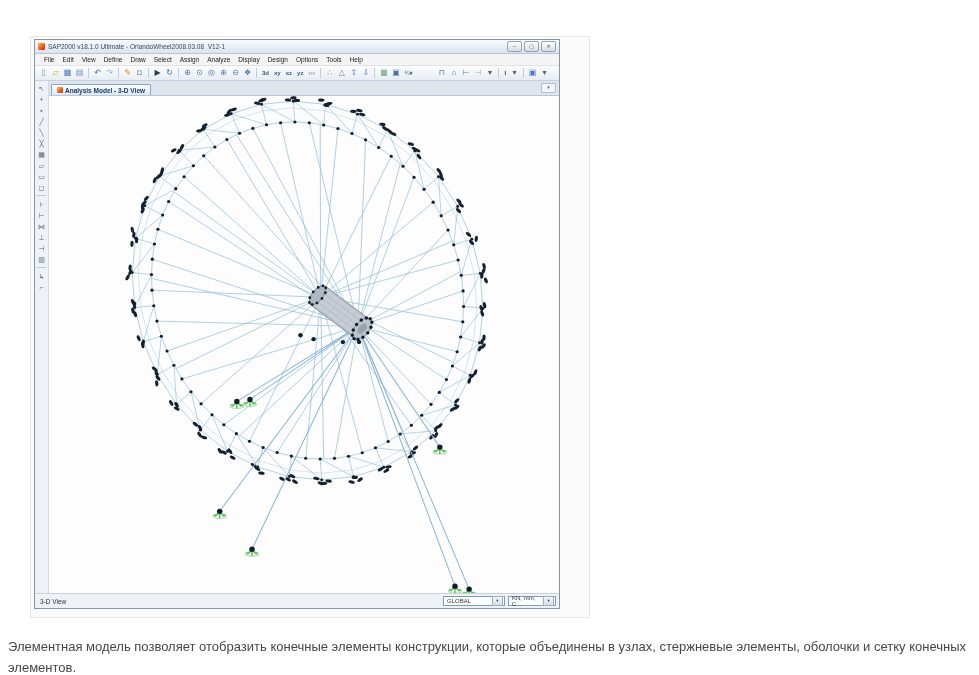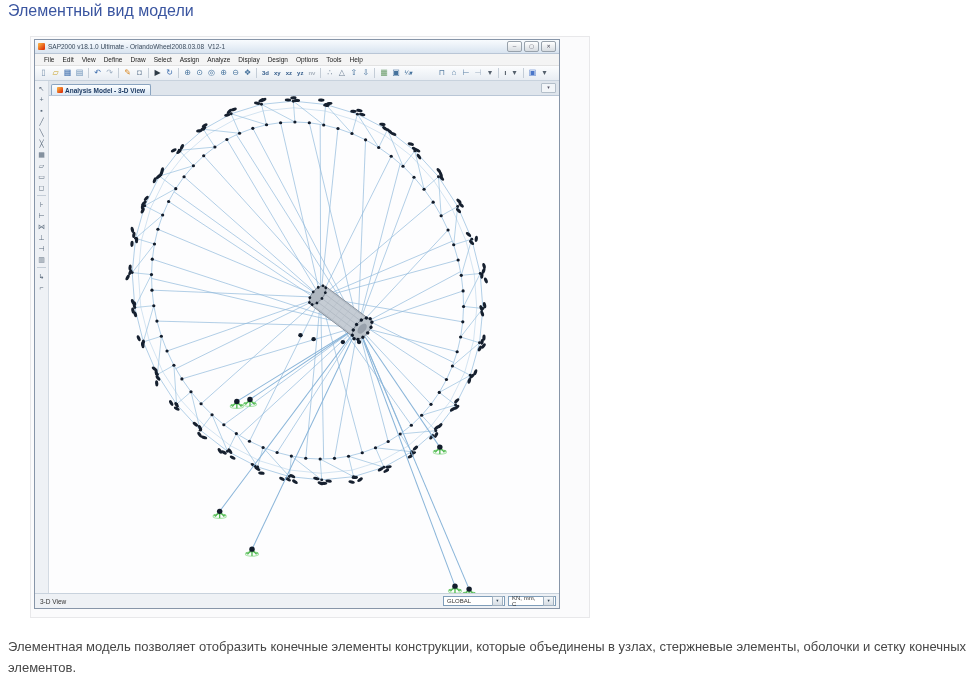--- a/index.html
+++ b/index.html
@@ -53,21 +53,20 @@
     font-size:4.5px;line-height:7px;text-align:center;color:#345;margin-left:3px;}
   .sdd.coord{width:62px;}
   .sdd.units{width:48px;}
   
   .caption{position:absolute;left:8px;top:636px;width:965px;margin:0;font-size:13px;color:#474747;line-height:21px;}
 </style>
 </head>
 <body>
 
 <div class="page">
-  <h1 class="heading">Элементный вид модели</h1>
 
   <div class="shot">
     <div class="win">
 
       <div class="titlebar">
         <span class="sapicon"></span>
         <span class="title">SAP2000 v18.1.0 Ultimate - OrlandoWheel2008.03.08_V12-1</span>
         <span class="winbtns" id="winbtns">
             <span class="winbtn">─</span>
             <span class="winbtn">▢</span>

